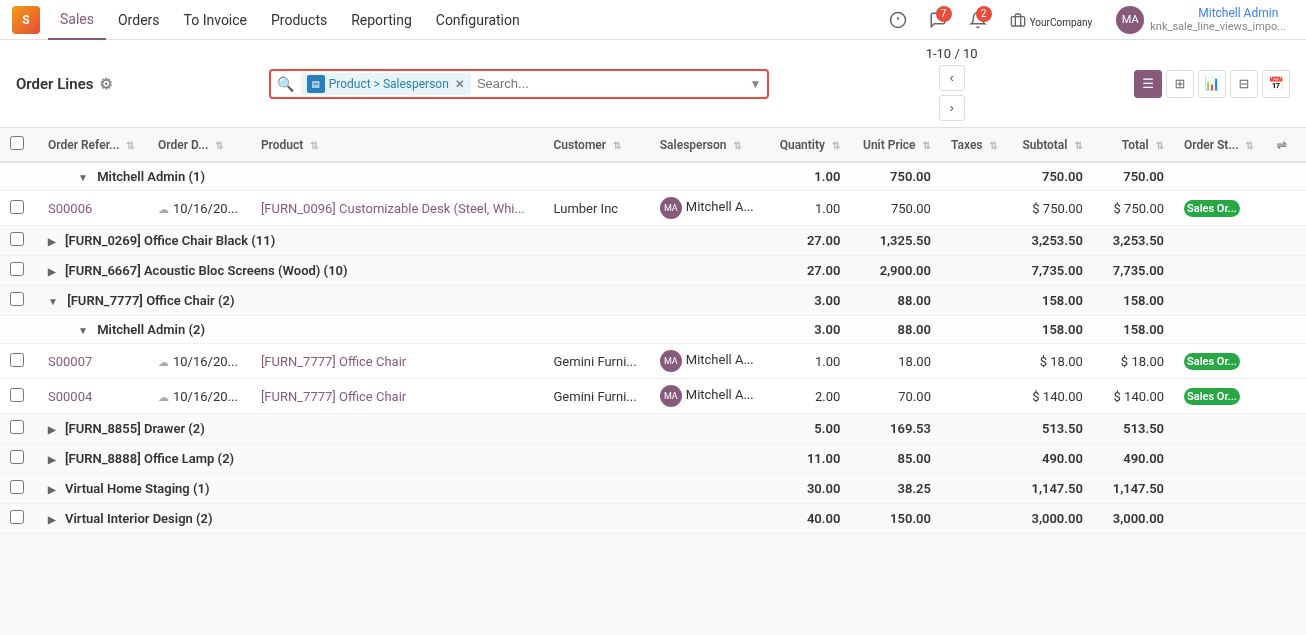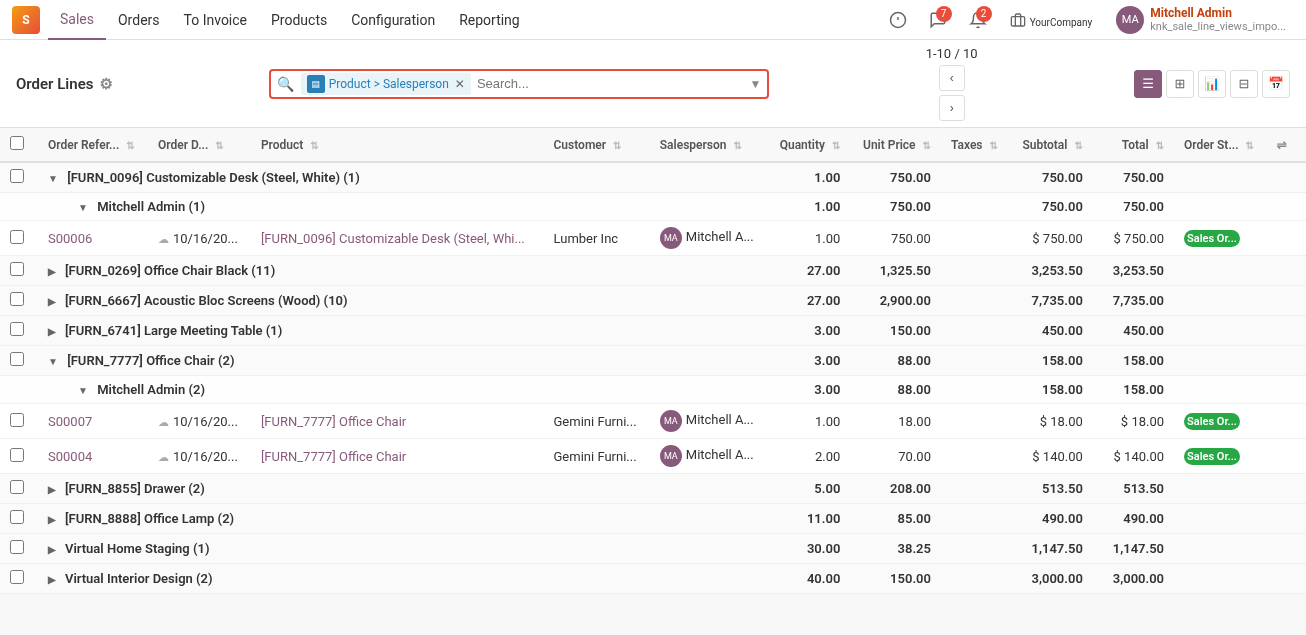--- a/index.html
+++ b/index.html
@@ -11,21 +11,21 @@
     .logo-icon { width: 28px; height: 28px; background: linear-gradient(135deg, #f39c12, #e74c3c); border-radius: 4px; display: flex; align-items: center; justify-content: center; color: white; font-weight: bold; font-size: 12px; }
     .nav-item { padding: 0 12px; height: 40px; display: flex; align-items: center; cursor: pointer; font-size: 14px; color: #333; }
     .nav-item.active { color: #875a7b; border-bottom: 2px solid #875a7b; }
     .topbar-right { margin-left: auto; display: flex; align-items: center; gap: 8px; }
     .icon-btn { position: relative; width: 32px; height: 32px; display: flex; align-items: center; justify-content: center; cursor: pointer; color: #666; }
     .badge { position: absolute; top: 2px; right: 2px; background: #e74c3c; color: white; border-radius: 50%; width: 16px; height: 16px; font-size: 10px; display: flex; align-items: center; justify-content: center; }
     .company-btn { display: flex; align-items: flex-end; gap: 4px; padding: 4px 8px; cursor: pointer; font-size: 10px; color: #333; }
     .user-btn { display: flex; align-items: center; gap: 6px; padding: 4px 8px; cursor: pointer; }
     .user-avatar { width: 28px; height: 28px; background: #875a7b; border-radius: 50%; display: flex; align-items: center; justify-content: center; color: white; font-size: 11px; }
     .user-info { font-size: 12px; }
-    .user-name { font-weight: 700; color: #c2410c; }
+    .user-name { font-weight: 400; color: #3b82f6; margin-left: 48px; }
     .user-sub { color: #888; font-size: 11px; }
 
     
     .actionbar { display: flex; align-items: center; background: #fff; border-bottom: 1px solid #e0e0e0; padding: 6px 16px; gap: 12px; }
     .page-title { font-size: 15px; font-weight: 600; color: #333; display: flex; align-items: center; gap: 6px; }
     .gear-icon { color: #888; cursor: pointer; }
     .search-area { display: flex; align-items: center; flex: 1; max-width: 500px; margin: 0 auto; }
     .search-box { display: flex; align-items: center; border: 2px solid #e74c3c; border-radius: 4px; background: #fff; padding: 2px 6px; gap: 6px; flex: 1; }
     .search-icon { color: #888; font-size: 14px; }
     .filter-tag { display: flex; align-items: center; background: #e8f4f8; border-radius: 3px; padding: 2px 6px; gap: 4px; font-size: 12px; color: #2980b9; }
@@ -64,22 +64,22 @@
 <body>
 
 <div class="topbar">
   <div class="topbar-logo">
     <div class="logo-icon">S</div>
   </div>
   <div class="nav-item active">Sales</div>
   <div class="nav-item">Orders</div>
   <div class="nav-item">To Invoice</div>
   <div class="nav-item">Products</div>
+  <div class="nav-item">Reporting</div>
   <div class="nav-item">Configuration</div>
-  <div class="nav-item">Reporting</div>
 
   <div class="topbar-right">
     <div class="icon-btn">
       <svg width="18" height="18" viewBox="0 0 24 24" fill="none" stroke="#666" stroke-width="2">
           <circle cx="12" cy="12" r="10"></circle>
           <line x1="12" y1="8" x2="12" y2="12"></line>
           <line x1="12" y1="16" x2="12" y2="16"></line>
         </svg>
     </div>
     <div class="icon-btn">
@@ -159,36 +159,20 @@
         <th class="right">Quantity <span class="sort-icon">⇅</span></th>
         <th class="right">Unit Price <span class="sort-icon">⇅</span></th>
         <th>Taxes <span class="sort-icon">⇅</span></th>
         <th class="right">Subtotal <span class="sort-icon">⇅</span></th>
         <th class="right">Total <span class="sort-icon">⇅</span></th>
         <th>Order St... <span class="sort-icon">⇅</span></th>
         <th><span class="adjust-icon">⇌</span></th>
       </tr>
     </thead>
     <tbody id="table-body">
-    <tr class="group-row">
-      <td>
-        <input type="checkbox" class="checkbox" style="">
-      </td>
-      <td colspan="5">
-        <span class="expand-icon">▼</span>
-        [FURN_0096] Customizable Desk (Steel, White) (1)
-      </td>
-      <td class="right">1.00</td>
-      <td class="right">750.00</td>
-      <td></td>
-      <td class="right">750.00</td>
-      <td class="right">750.00</td>
-      <td></td>
-      <td></td>
-    </tr>
         <tr class="subgroup-row">
       <td></td>
       <td colspan="5" style="padding-left:40px;">
         <span class="expand-icon">▼</span>
         Mitchell Admin (1)
       </td>
       <td class="right">1.00</td>
       <td class="right">750.00</td>
       <td></td>
       <td class="right">750.00</td>
@@ -249,36 +233,20 @@
       <td class="right">7,735.00</td>
       <td class="right">7,735.00</td>
       <td></td>
       <td></td>
     </tr>
         <tr class="group-row">
       <td>
         <input type="checkbox" class="checkbox" style="">
       </td>
       <td colspan="5">
-        <span class="expand-icon">▶</span>
-        [FURN_6741] Large Meeting Table (1)
-      </td>
-      <td class="right">3.00</td>
-      <td class="right">150.00</td>
-      <td></td>
-      <td class="right">450.00</td>
-      <td class="right">450.00</td>
-      <td></td>
-      <td></td>
-    </tr>
-        <tr class="group-row">
-      <td>
-        <input type="checkbox" class="checkbox" style="">
-      </td>
-      <td colspan="5">
         <span class="expand-icon">▼</span>
         [FURN_7777] Office Chair (2)
       </td>
       <td class="right">3.00</td>
       <td class="right">88.00</td>
       <td></td>
       <td class="right">158.00</td>
       <td class="right">158.00</td>
       <td></td>
       <td></td>
@@ -345,21 +313,21 @@
     </tr>
         <tr class="group-row">
       <td>
         <input type="checkbox" class="checkbox" style="">
       </td>
       <td colspan="5">
         <span class="expand-icon">▶</span>
         [FURN_8855] Drawer (2)
       </td>
       <td class="right">5.00</td>
-      <td class="right">208.00</td>
+      <td class="right">169.53</td>
       <td></td>
       <td class="right">513.50</td>
       <td class="right">513.50</td>
       <td></td>
       <td></td>
     </tr>
         <tr class="group-row">
       <td>
         <input type="checkbox" class="checkbox" style="">
       </td>

